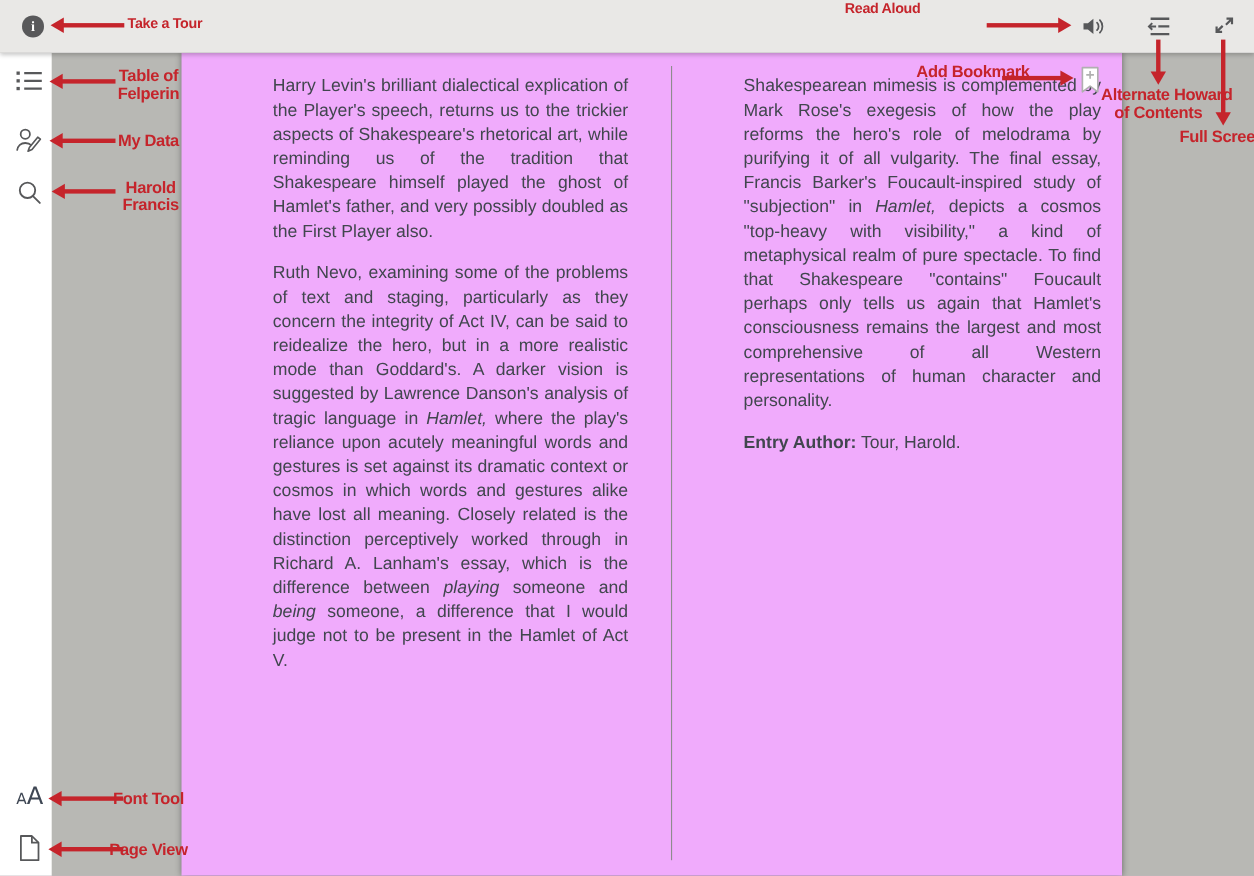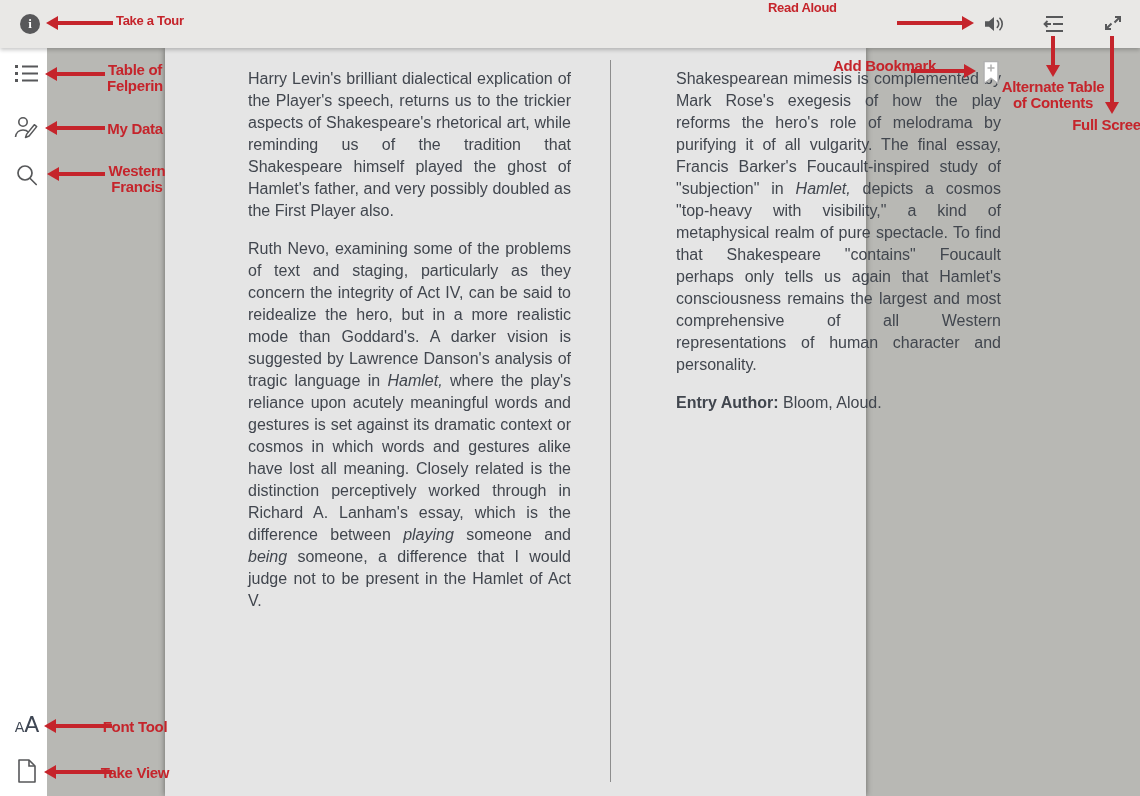--- a/index.html
+++ b/index.html
@@ -16,22 +16,22 @@
               text-align:center; line-height:20px; }
 
   
   #sidebar { position:absolute; left:0; top:48px; width:47px; height:748px;
              background:#ffffff; z-index:4; }
   .sb-btn { position:absolute; background:none; border:none; cursor:pointer; }
 
   
   #content-bg { position:absolute; left:47px; top:48px; width:1093px; height:748px;
                 background:#b8b8b4; z-index:1; }
-  #page { position:absolute; left:165px; top:48px; width:701px; height:748px;
-          background:#e5e5e5; box-shadow:0 0 6px rgba(0,0,0,.45); z-index:2; }
+  #page { position:absolute; left:165px; top:48px; width:855px; height:748px;
+          background:#f0abfc; box-shadow:0 0 6px rgba(0,0,0,.45); z-index:2; }
   #col-divider { position:absolute; left:445px; top:12px; width:1px; height:722px;
                  background:#8d8d8d; }
   .col { position:absolute; top:20px; color:#41464e; font-size:16px; line-height:22px;
          text-align:justify; }
   #col-left  { left:83px;  width:323px; }
   #col-right { left:511px; width:325px; }
   .col p { margin:0 0 16px 0; text-align:justify; text-align-last:left; }
   .col p.cut { text-align-last:justify; }
   .col i { font-style:italic; }
   .col b { font-weight:700;margin-top:14px; }
@@ -138,21 +138,21 @@
 <div id="page">
   <div id="col-divider"></div>
 
   <div id="col-left" class="col">
     <p><span>Harry Levin's brilliant dialectical explication of the Player's speech, returns us to the trickier aspects of Shakespeare's rhetorical art, while reminding us of the tradition that Shakespeare himself played the ghost of Hamlet's father, and very possibly doubled as the First Player also.</span></p>
     <p><span>Ruth Nevo, examining some of the problems of text and staging, particularly as they concern the integrity of Act IV, can be said to reidealize the hero, but in a more realistic mode than Goddard's. A darker vision is suggested by Lawrence Danson's analysis of tragic language in </span><i>Hamlet,</i><span> where the play's reliance upon acutely meaningful words and gestures is set against its dramatic context or cosmos in which words and gestures alike have lost all meaning. Closely related is the distinction perceptively worked through in Richard A. Lanham's essay, which is the difference between </span><i>playing</i><span> someone and </span><i>being</i><span> someone, a difference that I would judge not to be present in the Hamlet of Act V.</span></p>
   </div>
 
   <div id="col-right" class="col">
     <p><span>Shakespearean mimesis is complemented by Mark Rose's exegesis of how the play reforms the hero's role of melodrama by purifying it of all vulgarity. The final essay, Francis Barker's Foucault-inspired study of "subjection" in </span><i>Hamlet,</i><span> depicts a cosmos "top-heavy with visibility," a kind of metaphysical realm of pure spectacle. To find that Shakespeare "contains" Foucault perhaps only tells us again that Hamlet's consciousness remains the largest and most comprehensive of all Western representations of human character and personality.</span></p>
-    <p><b>Entry Author:</b><span> Bloom, Aloud.</span></p>
+    <p><b>Entry Author:</b><span> Tour, Harold.</span></p>
   </div>
 
   <button id="bookmark-btn">
     <span>
       <svg width="20" height="26" viewBox="0 0 20 26">
         <path d="M3 1.5h14v22l-7-5.2-7 5.2z" stroke="#b0b0b0" stroke-width="1.5" fill="#fff" stroke-linejoin="round"></path>
         <path d="M6.5 8h7M10 4.5v7" stroke="#b0b0b0" stroke-width="1.5"></path>
       </svg>
     </span>
   </button>
@@ -173,38 +173,38 @@
   <div>Felperin</div>
 </div>
 
 <div class="ah ah-left abs" style="left:45px;top:121px;"></div>
 <div class="aline" style="left:56px;top:126px;width:49px;height:4px;"></div>
 <div class="ann small" style="left:87px;top:121px;width:96px;">My Data</div>
 
 <div class="ah ah-left abs" style="left:47px;top:167px;"></div>
 <div class="aline" style="left:58px;top:172px;width:47px;height:4px;"></div>
 <div class="ann small" style="left:89px;top:163px;width:96px;">
-  <div>Western</div>
+  <div>Harold</div>
   <div>Francis</div>
 </div>
 
 <div class="ah ah-left abs" style="left:44px;top:719px;"></div>
 <div class="aline" style="left:55px;top:724px;width:57px;height:4px;"></div>
 <div class="ann small" style="left:87px;top:719px;width:96px;">Font Tool</div>
 
 <div class="ah ah-left abs" style="left:44px;top:765px;"></div>
 <div class="aline" style="left:55px;top:770px;width:57px;height:4px;"></div>
-<div class="ann small" style="left:87px;top:765px;width:96px;">Take View</div>
+<div class="ann small" style="left:87px;top:765px;width:96px;">Page View</div>
 
 <div class="ann small" style="left:833px;top:58px;">Add Bookmark</div>
 <div class="aline" style="left:911px;top:69px;width:54px;height:4px;"></div>
 <div class="ah ah-right abs" style="left:964px;top:64px;"></div>
 
 <div class="aline" style="left:1051px;top:36px;width:4px;height:30px;"></div>
 <div class="ah ah-down abs" style="left:1046px;top:65px;"></div>
 <div class="ann small" style="left:1001px;top:79px;width:104px;">
-  <div>Alternate Table</div>
+  <div>Alternate Howard</div>
   <div>of Contents</div>
 </div>
 
 <div class="aline" style="left:1110px;top:36px;width:4px;height:67px;"></div>
 <div class="ah ah-down abs" style="left:1105px;top:102px;"></div>
 <div class="ann small" style="left:1056px;top:117px;width:110px;">Full Screen</div>
 
 </body></html>

